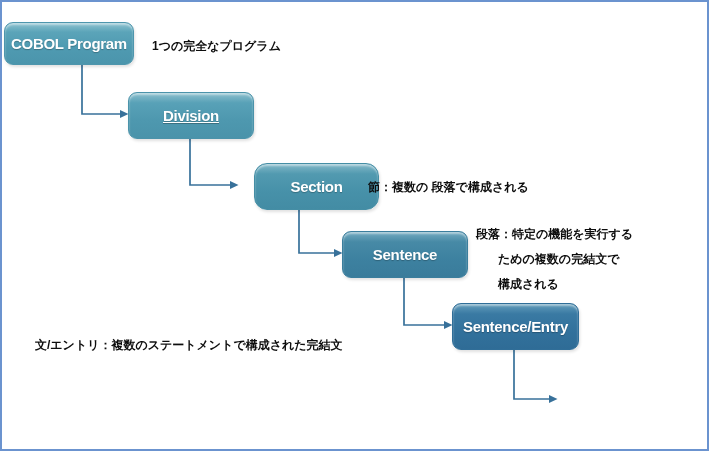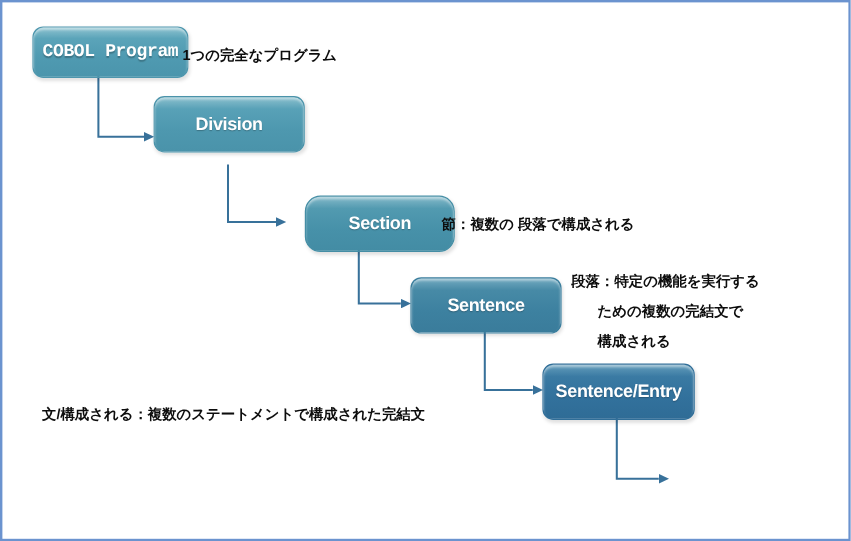--- a/index.html
+++ b/index.html
@@ -52,25 +52,25 @@
         <path d="M0,0 L8.5,4 L0,8 Z" fill="#38719a"></path>
       </marker>
     </defs>
     <path d="M80,61 V112 H118" fill="none" stroke="#38719a" stroke-width="1.7" marker-end="url(#arrow)"></path>
     <path d="M188,135 V183 H228" fill="none" stroke="#38719a" stroke-width="1.7" marker-end="url(#arrow)"></path>
     <path d="M297,206 V251 H332" fill="none" stroke="#38719a" stroke-width="1.7" marker-end="url(#arrow)"></path>
     <path d="M402,274 V323 H442" fill="none" stroke="#38719a" stroke-width="1.7" marker-end="url(#arrow)"></path>
     <path d="M512,346 V397 H547" fill="none" stroke="#38719a" stroke-width="1.7" marker-end="url(#arrow)"></path>
   </svg>
 
-  <div class="node lv1" style="left:25px;top:20px;width:128px;height:41px;font-family:Liberation Mono, monospace;">
+  <div class="node lv1" style="left:2px;top:20px;width:128px;height:41px;">
     <span>COBOL Program</span>
   </div>
 
-  <div class="node lv2" style="left:126px;top:78px;width:124px;height:45px;">
+  <div class="node lv2" style="left:126px;top:90px;width:124px;height:45px;text-decoration:underline;">
     <span>Division</span>
   </div>
 
   <div class="node lv3" style="left:252px;top:161px;width:123px;height:45px;border-radius:13px;">
     <span>Section</span>
   </div>
 
   <div class="node lv4" style="left:340px;top:229px;width:124px;height:45px;">
     <span>Sentence</span>
   </div>
@@ -84,16 +84,16 @@
 
 
   <div class="ann" style="left:366px;top:173px;">節：複数の 段落で構成される</div>
 
   <div class="ann" style="left:474px;top:220px;">
     <div>段落：特定の機能を実行する</div>
     <div class="indent">ための複数の完結文で</div>
     <div class="indent">構成される</div>
   </div>
 
-  <div class="ann" style="left:33px;top:331px;">文/構成される：複数のステートメントで構成された完結文</div>
+  <div class="ann" style="left:33px;top:331px;">文/エントリ：複数のステートメントで構成された完結文</div>
 
 
 </div>
 
 </body></html>

